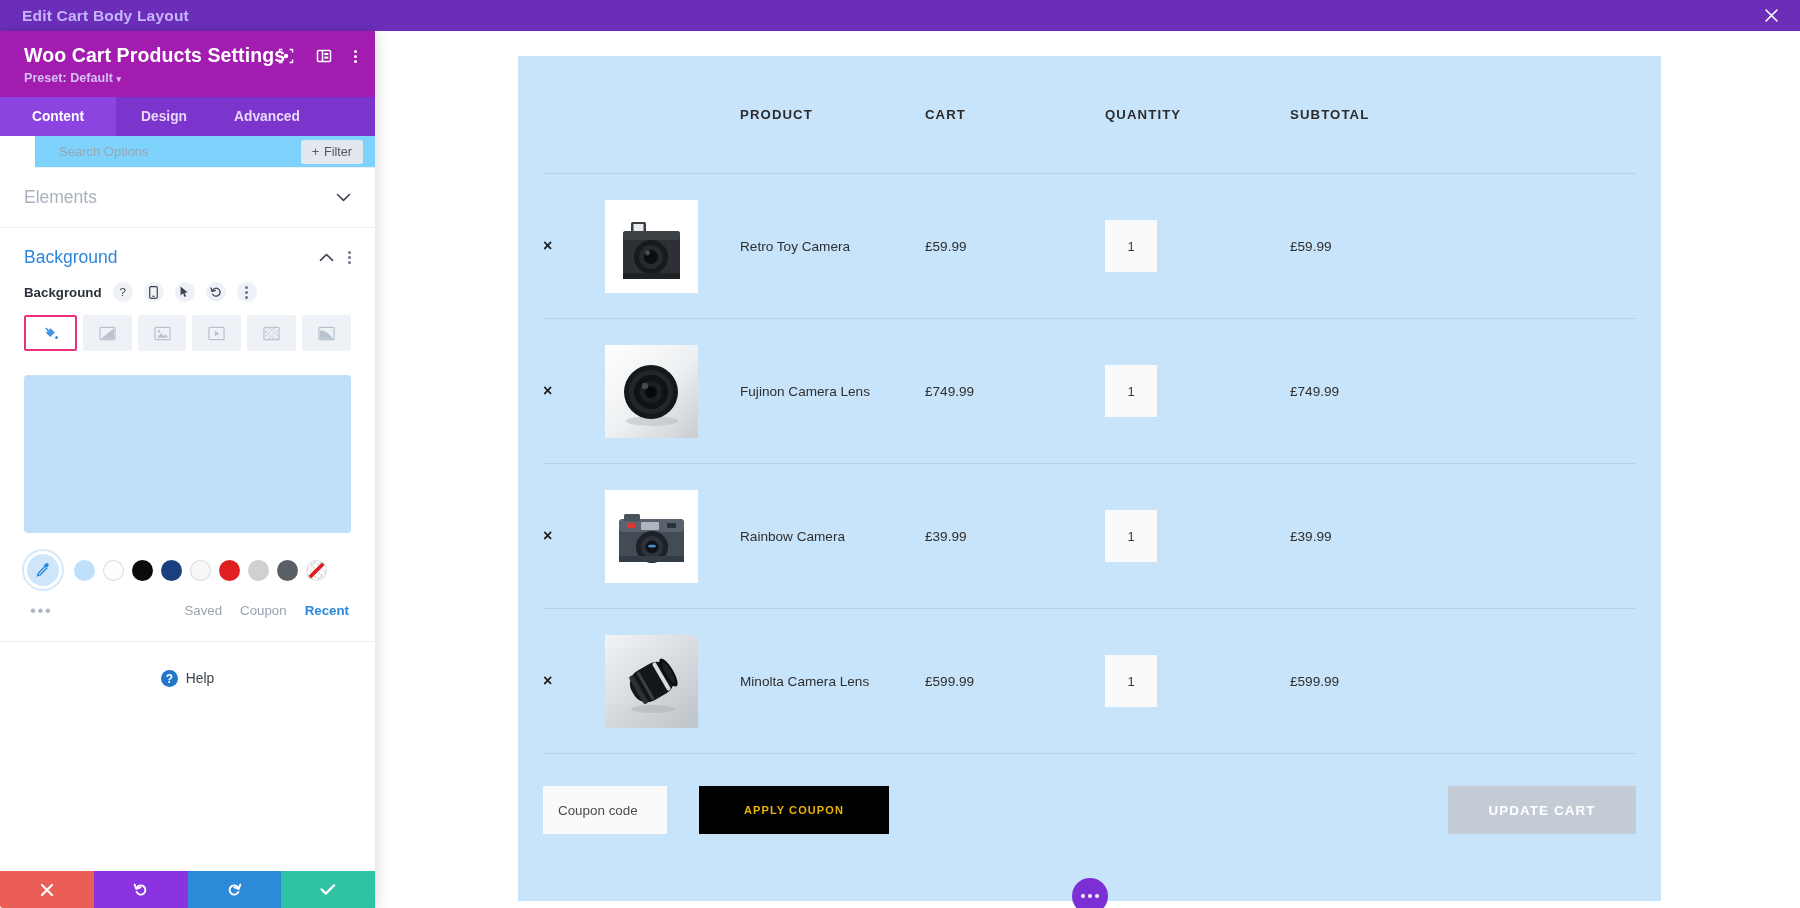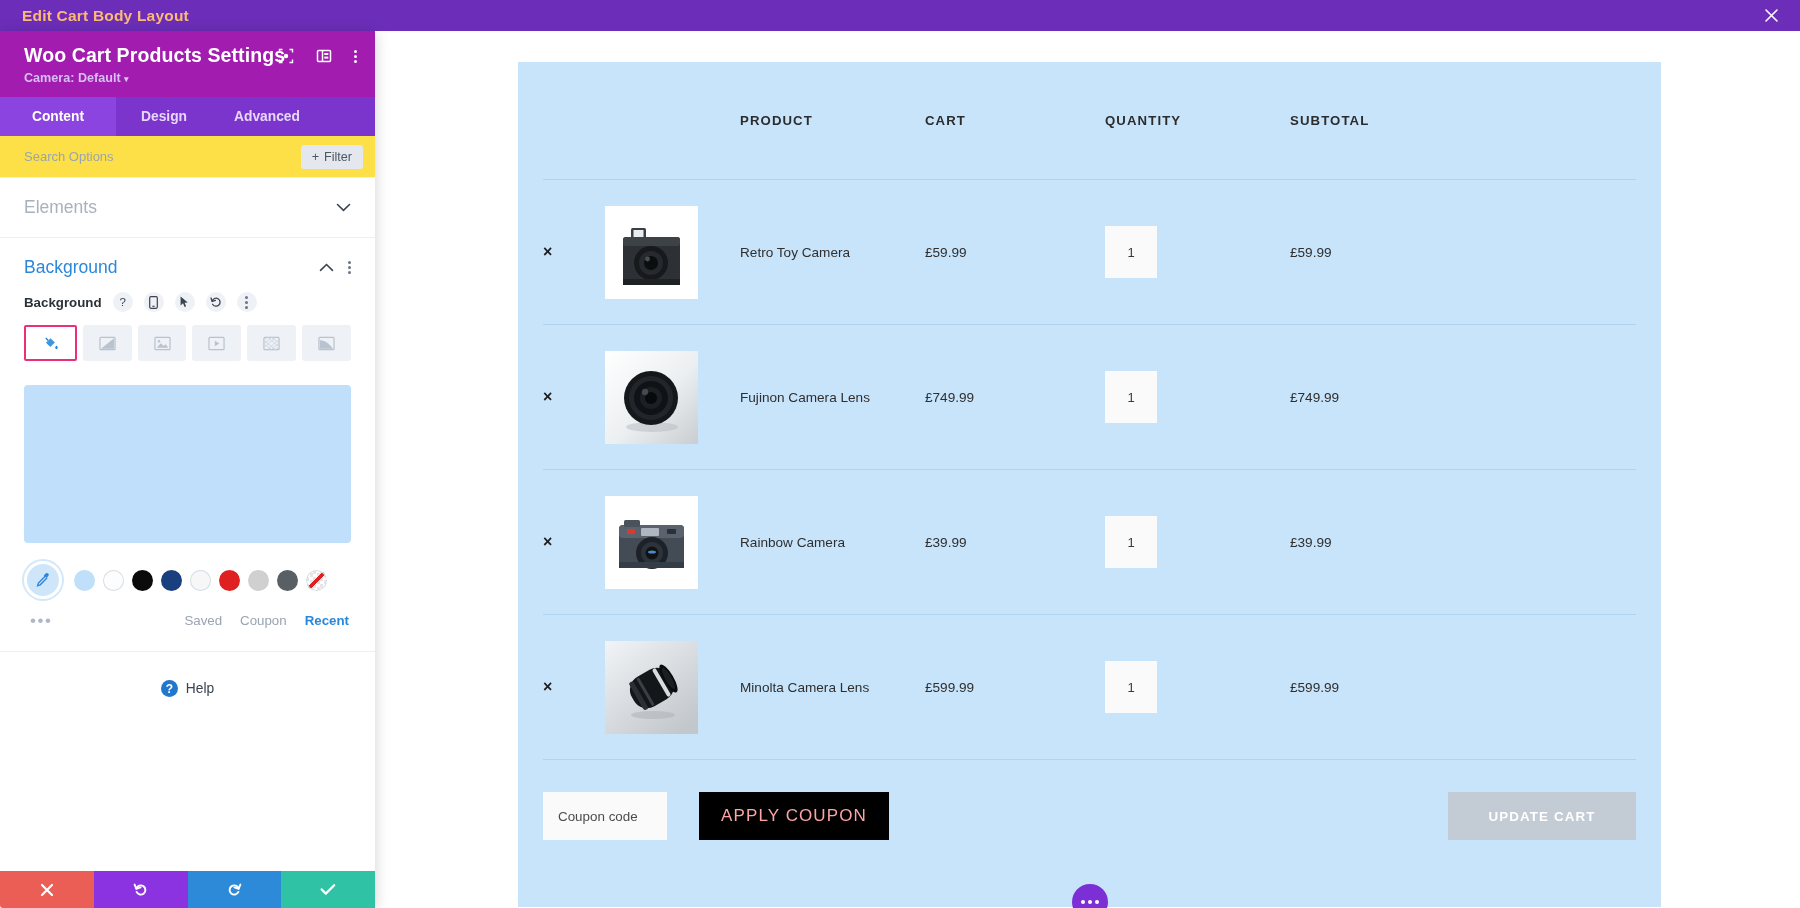--- a/index.html
+++ b/index.html
@@ -11,21 +11,21 @@
   }
   #root { position: relative; width: 1800px; height: 908px; background:#ffffff; }
 
   
   .topbar {
     position: absolute; left: 0; top: 0; width: 1800px; height: 31px;
     background: #6c2eb9;
     display: flex; align-items: center;
   }
   .topbar-title {
-    color: #fdba74; font-size: 15.5px; font-weight: 700;
+    color: #c4b5fd; font-size: 15.5px; font-weight: 700;
     margin-left: 22px; letter-spacing: .2px;
   }
   .topbar-close {
     position: absolute; right: 18px; top: 50%; transform: translateY(-50%);
     width: 22px; height: 22px; color: #fff;
     display:flex; align-items:center; justify-content:center;
     font-size: 19px; line-height: 1; cursor: pointer; font-weight: 400;
   }
 
   
@@ -61,22 +61,22 @@
     padding: 12px 0 12px 0; text-align: center;
     color: #e7d7fa; font-size: 13.8px; font-weight: 600; cursor: pointer;
     flex: 0 0 auto; width: 116px;
   }
   .tab.active { background: #8b44e0; color:#ffffff; }
   .tab:nth-child(2){ width: 96px; }
   .tab:nth-child(3){ width: 110px; }
 
   .searchrow {
     display:flex; align-items:center; justify-content:space-between;
-    height: 42px; padding: 0 12px 0 24px; border-bottom: 1px solid #eceff3;
-    background:#fde047; flex:none;
+    height: 32px; padding: 0 12px 0 24px; border-bottom: 1px solid #eceff3;
+    background:#7dd3fc; flex:none;margin-left:35px;
   }
   .searchrow input {
     border: none; outline: none; font-size: 13px; color: #5c6674;
     font-family: inherit; background: transparent; width: 200px;
   }
   .searchrow input::placeholder { color: #9aa5b1; }
   .filter-btn {
     background:#e4e8ee; color:#4c5766; border-radius: 3px;
     font-size: 12.6px; padding: 5px 11px; cursor: pointer;
     display:flex; align-items:center; gap:5px; font-weight:500;
@@ -164,21 +164,21 @@
     flex:1 1 0; display:flex; align-items:center; justify-content:center;
     color:#ffffff; cursor:pointer; font-size: 16px;
   }
   .pf-cancel { background:#eb5e55; border-bottom-left-radius: 3px; }
   .pf-undo   { background:#8b33e0; }
   .pf-redo   { background:#2d8ad8; }
   .pf-save   { background:#2fc2a4; }
 
   
   .cart {
-    position: absolute; left: 518px; top: 62px;
+    position: absolute; left: 518px; top: 56px;
     width: 1143px; height: 845px;
     background: #c8e4fb;
   }
   .cart-inner { padding: 0 25px; }
 
   .cart-head {
     display:flex; align-items:center; height: 118px;
     border-bottom: 1px solid #b0d3ef;
   }
   .cart-head .th {
@@ -217,23 +217,23 @@
     display:flex; align-items:center; height: 112px;
     justify-content: space-between;
   }
   .coupon-left { display:flex; align-items:center;gap:32px; }
   .coupon-input {
     width: 124px; height: 48px; background:#fbfafa;
     display:flex; align-items:center; padding-left: 15px;
     font-size: 13.4px; color:#4c4c4c; cursor:text;
   }
   .apply-btn {
-    width: 190px; height: 48px; background:#000000; color:#fca5a5;
+    width: 190px; height: 48px; background:#000000; color:#eab308;
     display:flex; align-items:center; justify-content:center;
-    font-size: 17px; font-weight: 400; letter-spacing:1.1px; cursor:pointer;
+    font-size: 11px; font-weight: 700; letter-spacing:1.1px; cursor:pointer;
   }
   .update-btn {
     width: 188px; height: 48px; background:#c3ccd4; color:#ffffff;
     display:flex; align-items:center; justify-content:center;
     font-size: 13.4px; font-weight: 700; letter-spacing:1.1px; cursor:pointer;
   }
   .fab-row { display:flex; justify-content:center; padding-top: 12px; }
   .fab {
     width: 36px;height:36px;border-radius:50%;background:#7b2fd4;
     display:flex;align-items:center;justify-content:center;cursor:pointer;
@@ -253,21 +253,21 @@
           <path d="M2 2 L13 13 M13 2 L2 13"></path>
         </svg>
     </div>
   </div>
 
   <div class="panel">
 
     <div class="panel-header">
       <h1>Woo Cart Products Settings</h1>
       <div class="preset">
-        <span>Camera: Default</span>
+        <span>Preset: Default</span>
         <span style="font-size:9px;">▾</span>
       </div>
       <div class="panel-header-icons">
         <span class="ph-icon">
           <svg width="16" height="16" viewBox="0 0 16 16" fill="none" stroke="#fff" stroke-width="1.4">
             <path d="M1.5 4.5V1.5H4.5M11.5 1.5H14.5V4.5M14.5 11.5V14.5H11.5M4.5 14.5H1.5V11.5"></path>
             <circle cx="8" cy="8" r="2.2" fill="#fff" stroke="none"></circle>
           </svg>
         </span>
         <span class="ph-icon">

